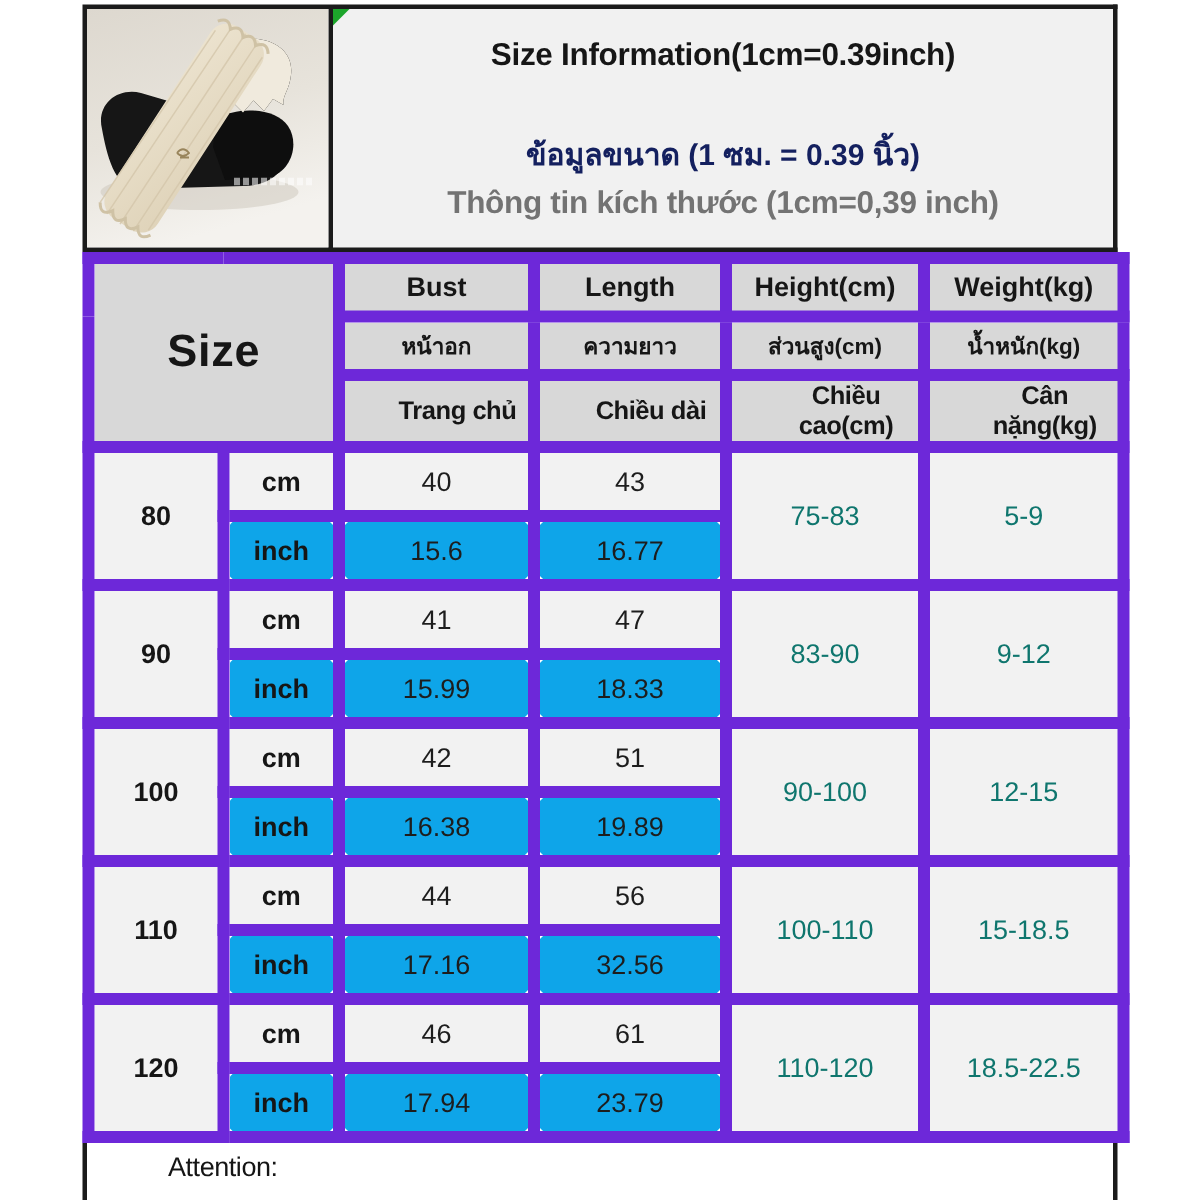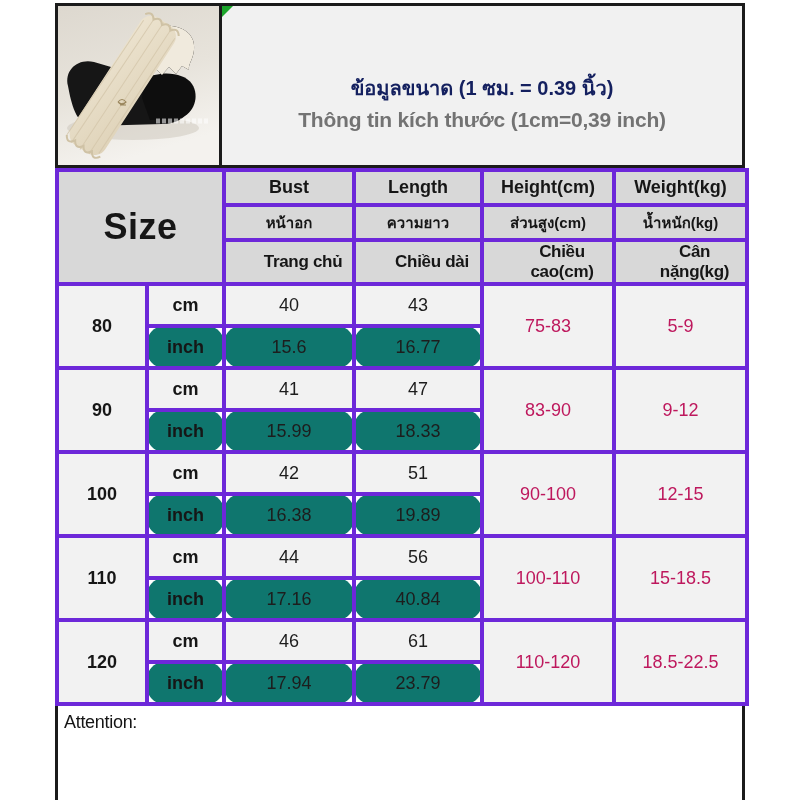--- a/index.html
+++ b/index.html
@@ -15,39 +15,39 @@
              background:#f1f1f1;display:flex;flex-direction:column;justify-content:center;
              align-items:center;text-align:center;padding-top:2px;}
   #title-box .t1{font-weight:bold;font-size:21px;line-height:32px;color:#161616;letter-spacing:-0.2px;}
   #title-box .t2{font-weight:bold;font-size:20px;line-height:31px;color:#14205f;margin-top:36px;}
   #title-box .t3{font-weight:bold;font-size:21px;line-height:32px;color:#737373;letter-spacing:-0.2px;}
   #corner-triangle{position:absolute;left:0;top:0;width:0;height:0;
                    border-top:11px solid #1ca52b;border-right:11px solid transparent;}
 
   
   table{border-collapse:collapse;table-layout:fixed;width:690px;}
-  td{border:4px solid #6d28d9;text-align:center;vertical-align:middle;overflow:hidden;
+  td{border:8px solid #6d28d9;text-align:center;vertical-align:middle;overflow:hidden;
      font-size:18px;padding:0;}
   tr.hrow td{height:31px;background:#d8d8d8;font-weight:bold;}
-  td.size-head{background:#d8d8d8;font-weight:bold;font-size:36px;letter-spacing:0.5px;}
+  td.size-head{background:#d8d8d8;font-weight:bold;font-size:30px;letter-spacing:0.5px;}
   tr.hrow.th-row td{font-size:15px;}
   tr.hrow.vi-row td{font-size:17px;letter-spacing:-0.3px;padding-left:28px;}
   tr.body-row td{height:38px;}
   td.size-num{background:#d6d6d6;font-weight:bold;}
   td.unit{font-weight:bold;margin-top:15px;}
   tr.row-cm td{background:#f2f2f2;}
-  tr.row-inch td{background:#0f766e;border-radius:17px;}
-  td.range{background:#efefef;font-weight:normal;color:#be185d;}
+  tr.row-inch td{background:#0ea5e9;border-radius:17px;}
+  td.range{background:#efefef;font-weight:normal;color:#0f766e;}
   td.val{font-weight:normal;color:#1d1d1d;}
   table{border:3px solid #1b1b1b;}
 
   
   #attention-box{box-sizing:border-box;width:690px;height:142px;border:3px solid #1b1b1b;border-top:none;
                  padding:4px 6px 0 6px;font-size:18px;line-height:25px;letter-spacing:-0.3px;color:#151515;}
-  #attention-box div{white-space:normal;}
+  #attention-box div{white-space:normal;margin-left:48px;}
 </style>
 </head>
 <body>
 
 <div id="page">
   <div id="content">
 
     <div id="top-band">
       <div id="photo-box">
         <svg width="161" height="159" viewBox="0 0 161 159">
@@ -80,20 +80,21 @@
             <path d="M44,6 q5,-7 10,0 q5,-7 10,0 q5,-7 10,0 q5,-7 10,0" fill="none" stroke="#cfc2a5" stroke-width="2"></path>
           </g>
 
           <path d="M60,96 q4,-5 8,0 q-4,4 -8,0 M62,99 h6" stroke="#99855c" stroke-width="1.2" fill="none"></path>
 
           <line x1="98" y1="115" x2="152" y2="115" stroke="#ffffff" stroke-width="5" stroke-dasharray="4 2" opacity="0.55"></line>
         </svg>
       </div>
       <div id="title-box">
         <div id="corner-triangle"></div>
+        <div class="t1">Size Information(1cm=0.39inch)</div>
         <div class="t2">ข้อมูลขนาด (1 ซม. = 0.39 นิ้ว)</div>
         <div class="t3">Thông tin kích thước (1cm=0,39 inch)</div>
       </div>
     </div>
 
     <table>
       <colgroup>
         <col style="width:90px">
           <col style="width:77px">
           <col style="width:130px">
@@ -166,21 +167,21 @@
             <td class="size-num" rowspan="2">110</td>
             <td class="unit">cm</td>
             <td class="val">44</td>
             <td class="val">56</td>
             <td class="range" rowspan="2">100-110</td>
             <td class="range" rowspan="2">15-18.5</td>
           </tr>
           <tr class="body-row row-inch">
             <td class="unit">inch</td>
             <td class="val">17.16</td>
-            <td class="val">40.84</td>
+            <td class="val">32.56</td>
           </tr>
           <tr class="body-row row-cm">
             <td class="size-num" rowspan="2">120</td>
             <td class="unit">cm</td>
             <td class="val">46</td>
             <td class="val">61</td>
             <td class="range" rowspan="2">110-120</td>
             <td class="range" rowspan="2">18.5-22.5</td>
           </tr>
           <tr class="body-row row-inch">

